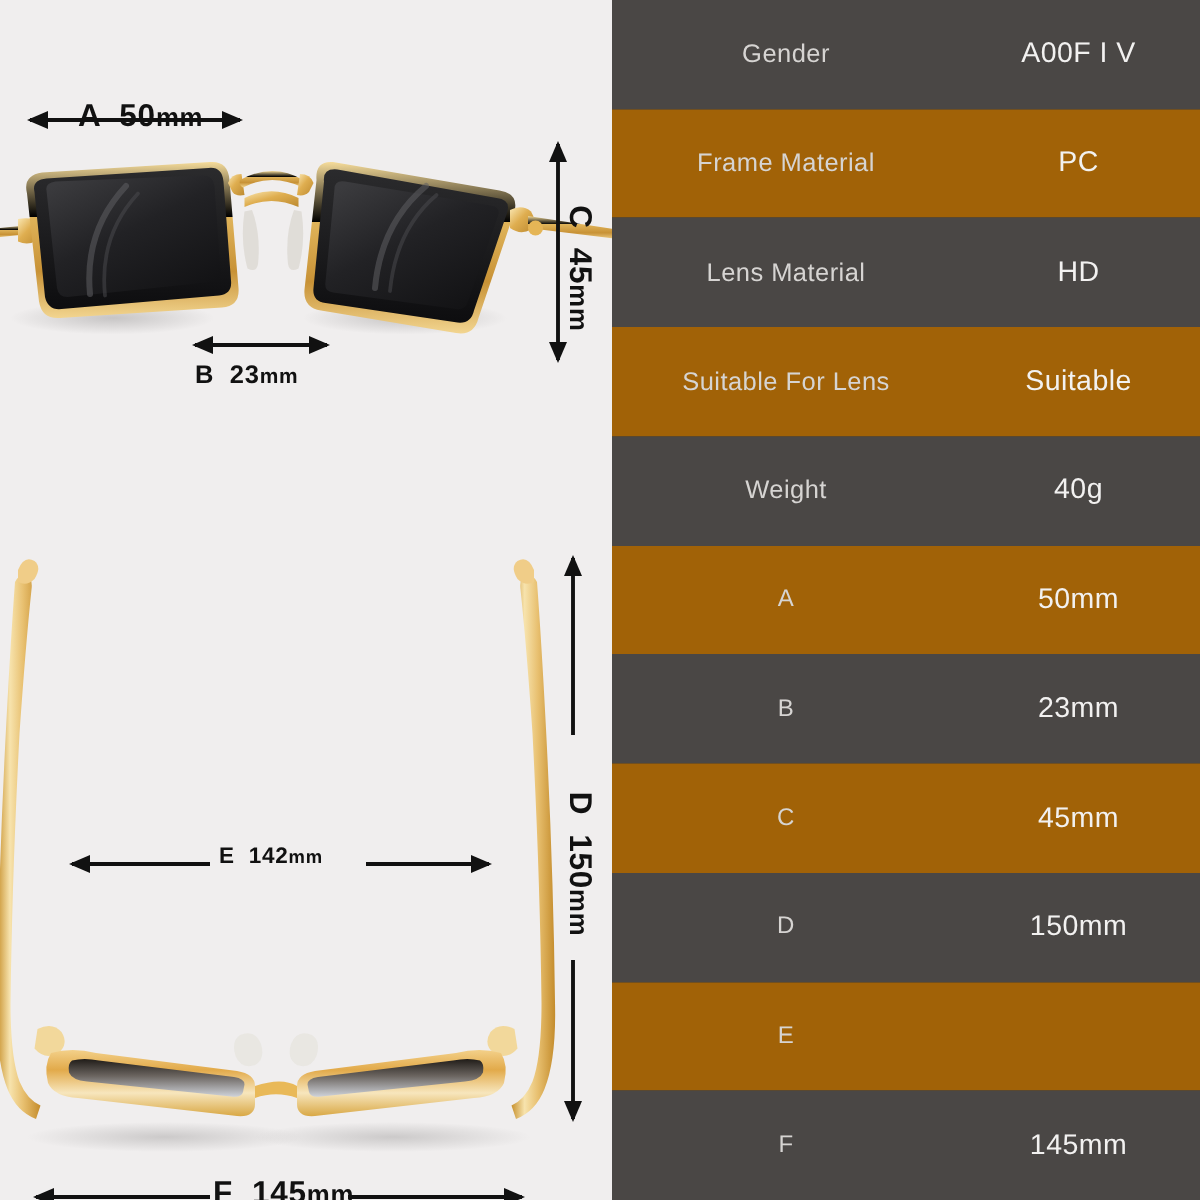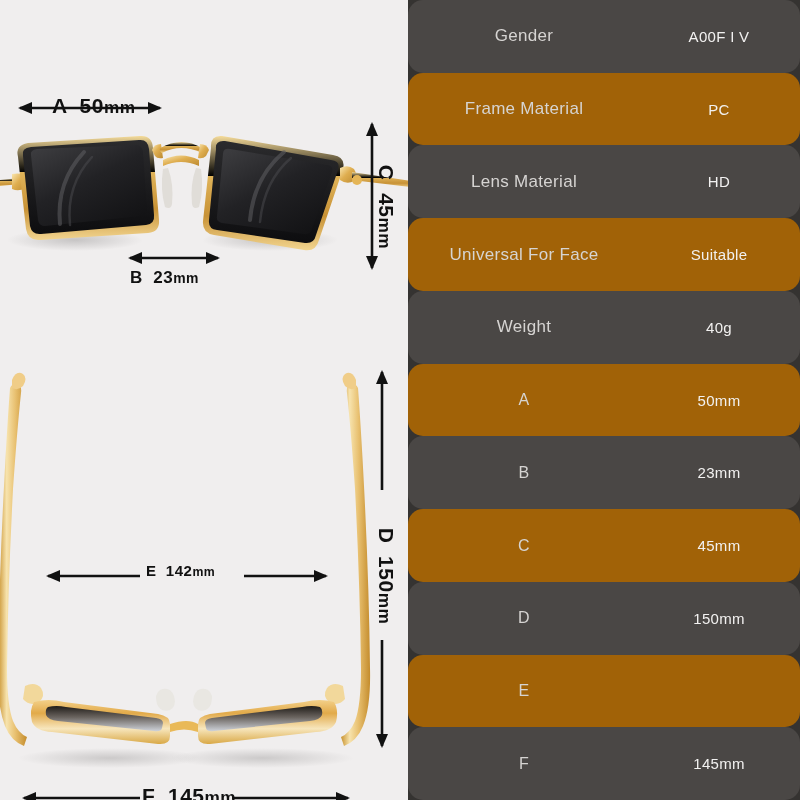--- a/index.html
+++ b/index.html
@@ -11,21 +11,21 @@
   #root { position:relative; width:800px; height:800px; display:flex; }
 
   
   #left-panel {
     position:relative;
     width:408px; height:800px;
     background:#f0eeee;
     overflow:hidden;
   }
   .diagram { position:absolute; left:0; width:408px; }
-  #diagram-front { top:0; height:350px;margin-top:28px; }
+  #diagram-front { top:0; height:350px; }
   #diagram-folded { top:350px; height:450px; }
 
   .dim-label {
     position:absolute;
     font-family:"Liberation Sans", sans-serif;
     font-weight:bold;
     color:#111;
     white-space:nowrap;
     letter-spacing:0.5px;
   }
@@ -46,38 +46,37 @@
   
   #spec-table {
     width:392px; height:800px;
     display:flex; flex-direction:column;
     background:#353331;
   }
   .spec-row {
     flex:1 1 0;
     display:flex;
     align-items:center;
-    border-radius:15px;
   }
   .spec-row.odd  { background:#4a4745; }
   .spec-row.even { background:#a16207; }
 
   .spec-key {
     width:232px;
     text-align:center;
     color:#d6d4d2;
     font-size:17px;
     font-weight:400;
     letter-spacing:0.3px;
   }
   .spec-val {
     flex:1;
     text-align:center;
     color:#f2f1f0;
-    font-size:15px;
+    font-size:19px;
     font-weight:400;
     letter-spacing:0.3px;
     padding-right:2px;
   }
   .spec-key.letter, .spec-val.letter { font-size:16px; }
 </style>
 </head>
 <body>
 
 <div id="root">
@@ -290,21 +289,21 @@
       <div class="spec-key">Frame Material</div>
       <div class="spec-val">PC</div>
     </div>
 
     <div class="spec-row odd">
       <div class="spec-key">Lens Material</div>
       <div class="spec-val">HD</div>
     </div>
 
     <div class="spec-row even">
-      <div class="spec-key">Universal For Face</div>
+      <div class="spec-key">Suitable For Lens</div>
       <div class="spec-val">Suitable</div>
     </div>
 
     <div class="spec-row odd">
       <div class="spec-key">Weight</div>
       <div class="spec-val">40g</div>
     </div>
 
     <div class="spec-row even">
       <div class="spec-key letter">A</div>

